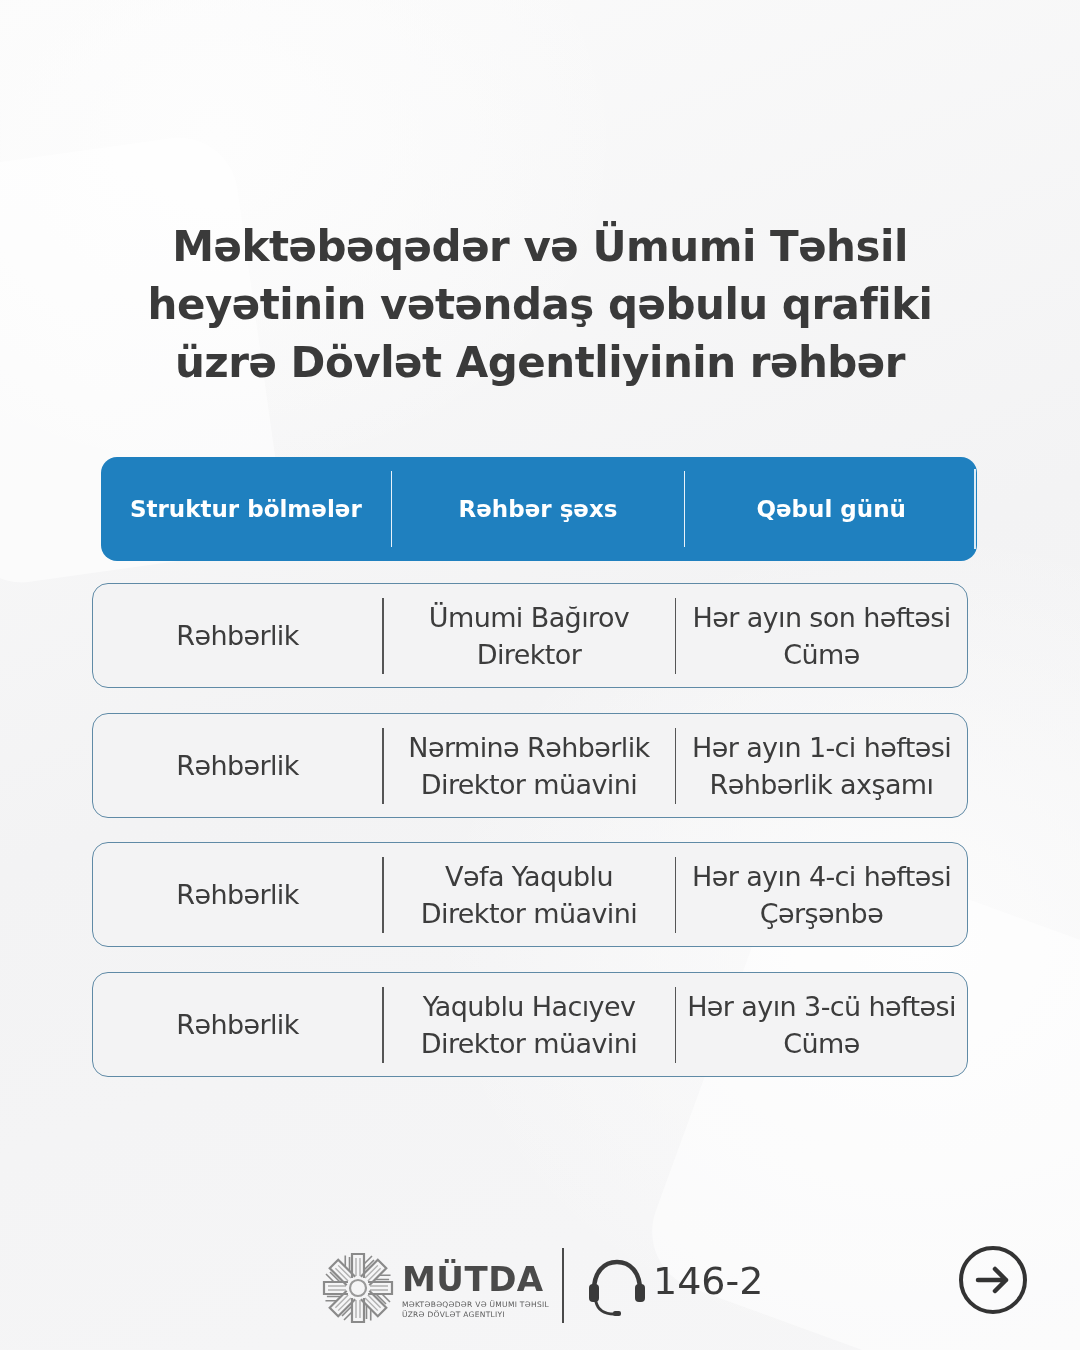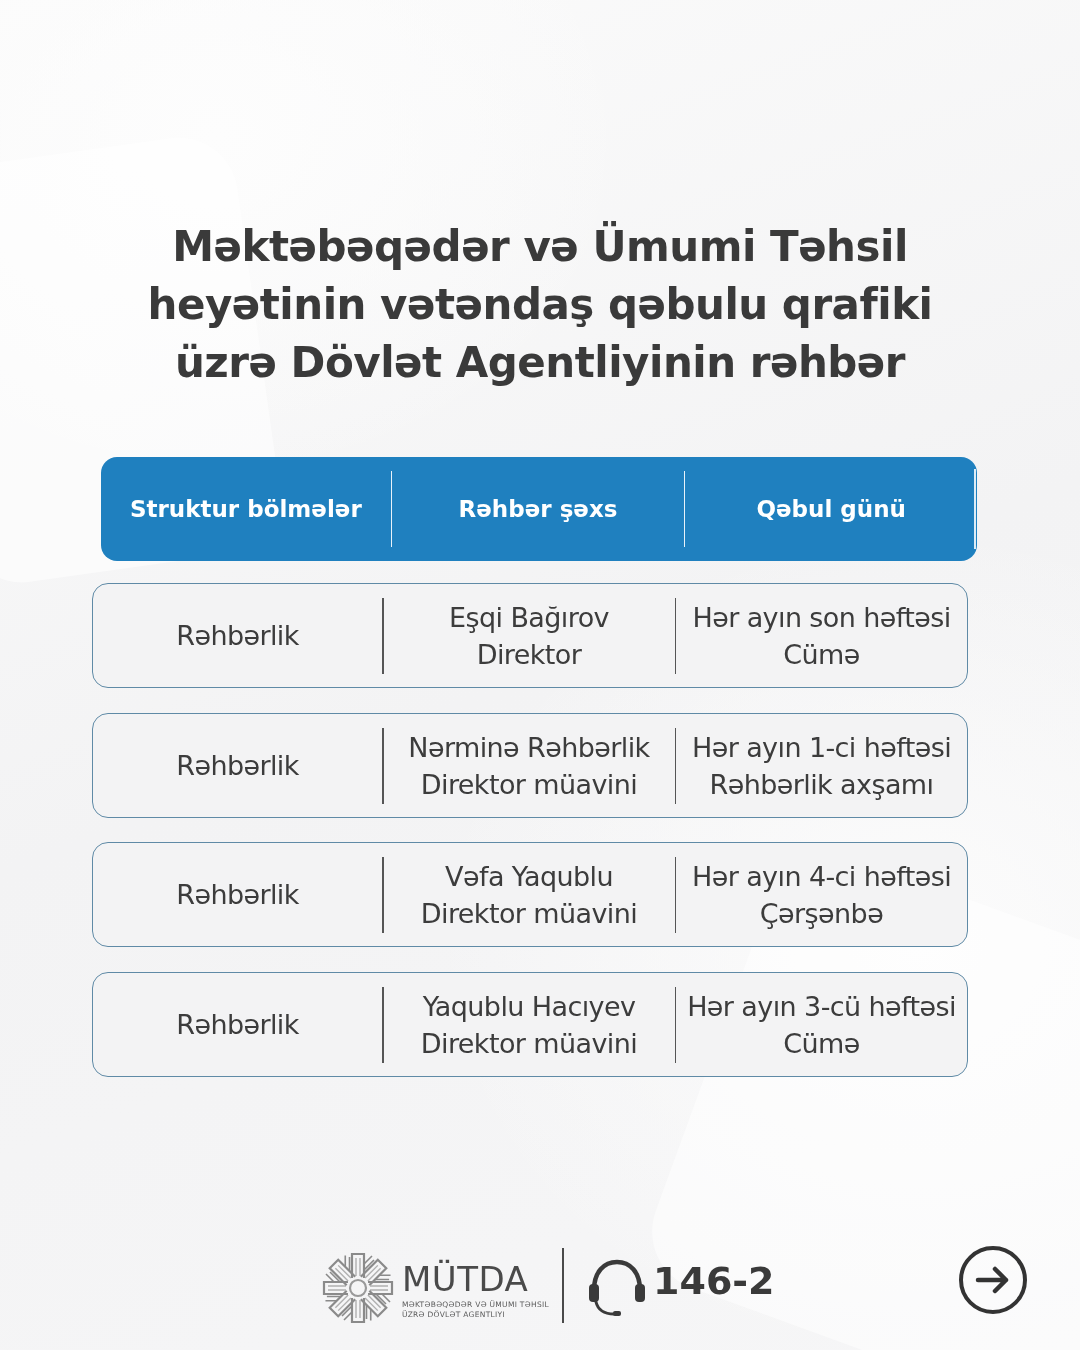--- a/index.html
+++ b/index.html
@@ -98,21 +98,21 @@
       position: absolute;
       left: 316px; top: 1248px;
       width: 84px; height: 80px;
     }
     .brand {
       position: absolute;
       left: 402px; top: 1262px;
     }
     .brand-name {
       font-family: "DejaVu Sans", sans-serif;
-      font-weight: normal;
+      font-weight: bold;
       font-size: 34px;
       line-height: 34px;
       color: #4a4a4a;
       letter-spacing: 0.5px;
     }
     .brand-sub {
       font-family: "DejaVu Sans", sans-serif;
       font-size: 7.5px;
       line-height: 10px;
       color: #5a5a5a;
@@ -128,21 +128,21 @@
     }
     .hotline-icon {
       position: absolute;
       left: 586px; top: 1256px;
       width: 62px; height: 62px;
     }
     .hotline {
       position: absolute;
       left: 653px; top: 1261px;
       font-family: "DejaVu Sans", sans-serif;
-      font-weight: bold;
+      font-weight: normal;
       font-size: 38px;
       line-height: 40px;
       color: #3a3a3a;
     }
     .next-btn {
       position: absolute;
       left: 958px; top: 1245px;
       width: 70px; height: 70px;
       cursor: pointer;
     }
@@ -168,21 +168,21 @@
   <div class="cell c3">Qəbul günü</div>
   <div class="edge"></div>
 </div>
 
 <div class="row" style="top:583px;">
   <div class="cell c1">
       <span>Rəhbərlik</span>
     </div>
   <div class="divider"></div>
   <div class="cell c2">
-    <span>Eşqi Bağırov</span>
+    <span>Ümumi Bağırov</span>
     <span>Direktor</span>
   </div>
   <div class="divider"></div>
   <div class="cell c3">
     <span>Hər ayın son həftəsi</span>
     <span>Cümə</span>
   </div>
 </div>
 
 <div class="row" style="top:713px;">

